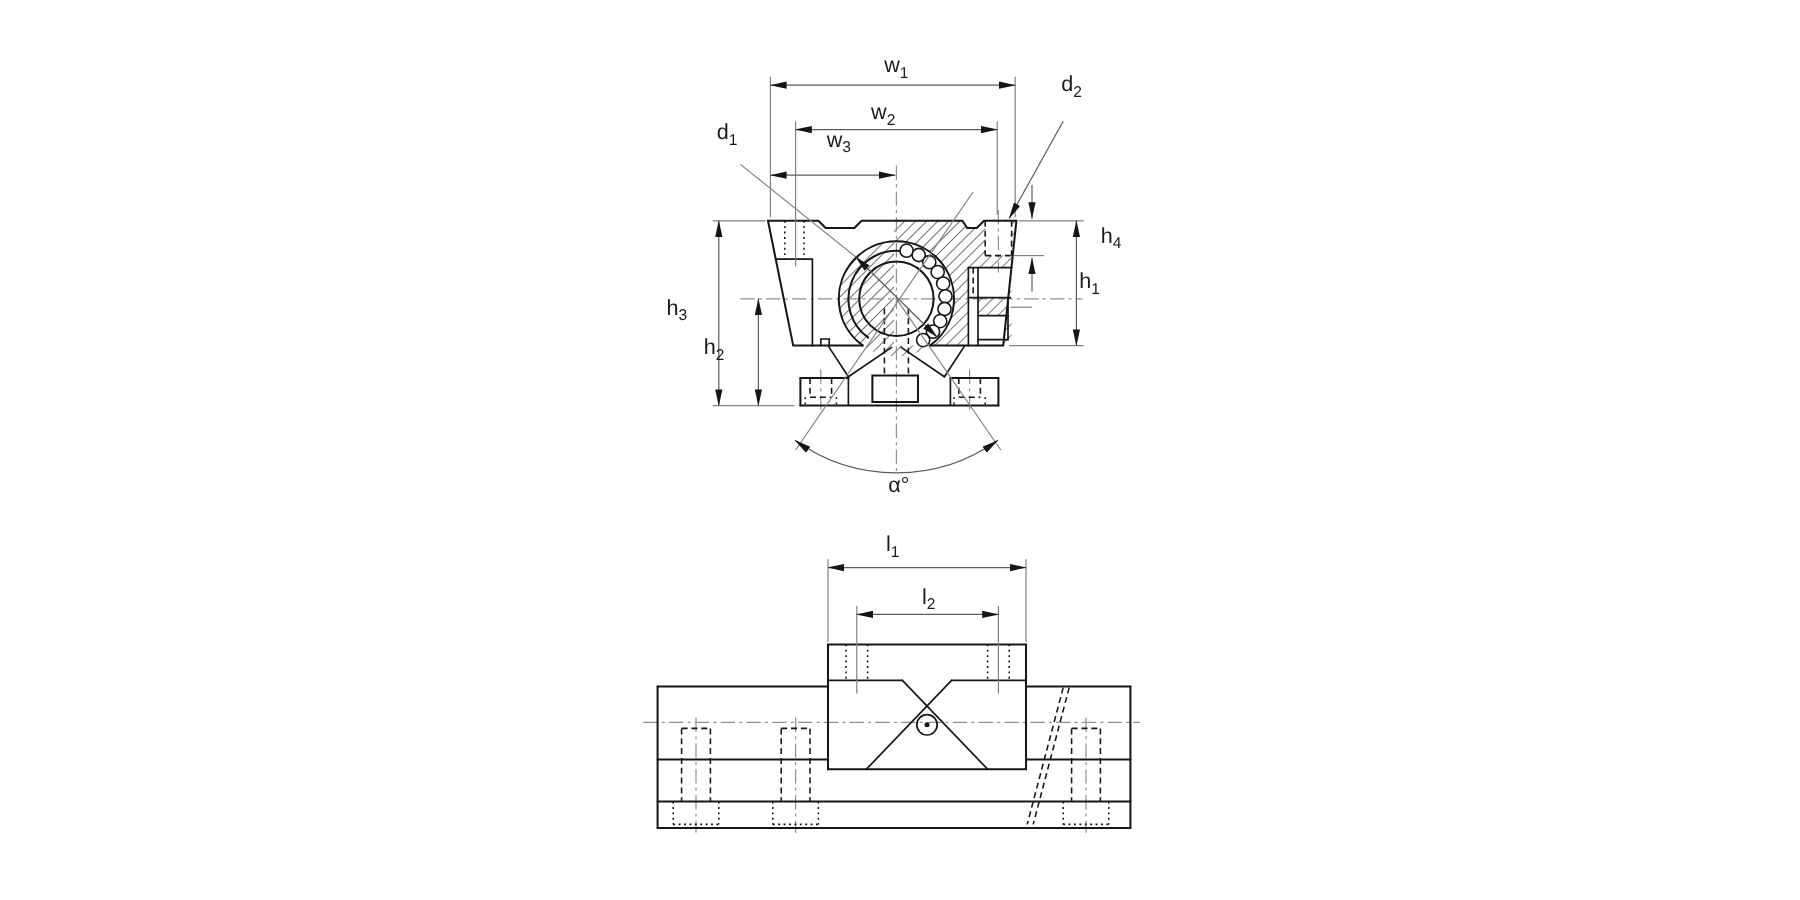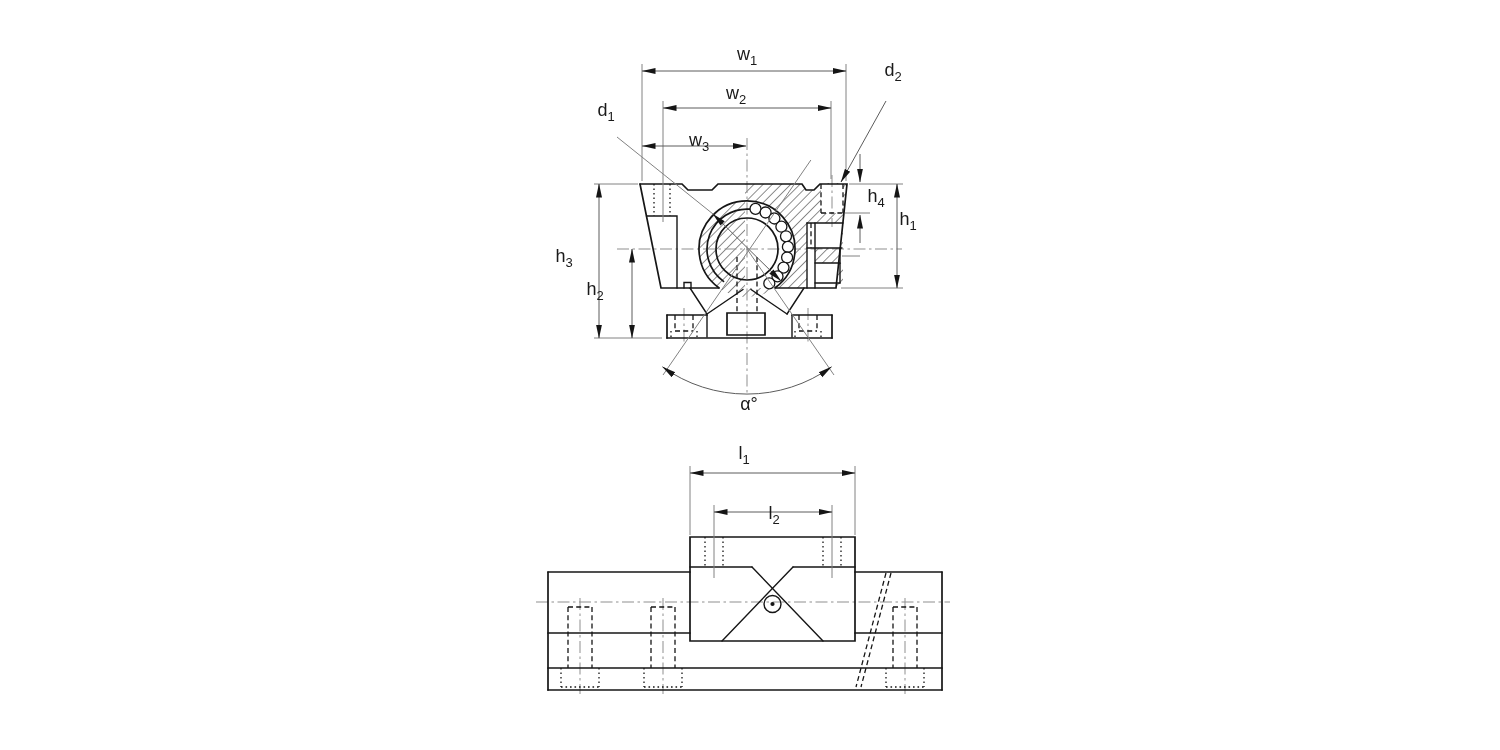--- a/index.html
+++ b/index.html
@@ -228,24 +228,24 @@
       <line class="thin" x1="714" y1="505" x2="714" y2="578"></line>
       <line class="thin" x1="832" y1="505" x2="832" y2="578"></line>
       <line class="dim2" x1="690" y1="473" x2="855" y2="473"></line>
       <line class="dim2" x1="714" y1="512" x2="832" y2="512"></line>
     </g>
   </g>
 </svg>
 
 <div class="lbl" style="left:747px;top:56px"><span>w</span><sub>1</sub></div>
 <div class="lbl" style="left:736px;top:95px"><span>w</span><sub>2</sub></div>
-<div class="lbl" style="left:699px;top:142px"><span>w</span><sub>3</sub></div>
+<div class="lbl" style="left:699px;top:118px"><span>w</span><sub>3</sub></div>
 <div class="lbl" style="left:606px;top:112px"><span>d</span><sub>1</sub></div>
 <div class="lbl" style="left:893px;top:72px"><span>d</span><sub>2</sub></div>
-<div class="lbl" style="left:876px;top:198px"><span>h</span><sub>4</sub></div>
-<div class="lbl" style="left:908px;top:221px"><span>h</span><sub>1</sub></div>
+<div class="lbl" style="left:926px;top:198px"><span>h</span><sub>4</sub></div>
+<div class="lbl" style="left:908px;top:236px"><span>h</span><sub>1</sub></div>
 <div class="lbl" style="left:564px;top:258px"><span>h</span><sub>3</sub></div>
 <div class="lbl" style="left:595px;top:291px"><span>h</span><sub>2</sub></div>
 <div class="lbl" style="left:749px;top:406px"><span>α°</span><sub></sub></div>
 <div class="lbl" style="left:744px;top:455px"><span>l</span><sub>1</sub></div>
-<div class="lbl" style="left:774px;top:515px"><span>l</span><sub>2</sub></div>
+<div class="lbl" style="left:774px;top:499px"><span>l</span><sub>2</sub></div>
 
 </div>
 
 </body></html>

